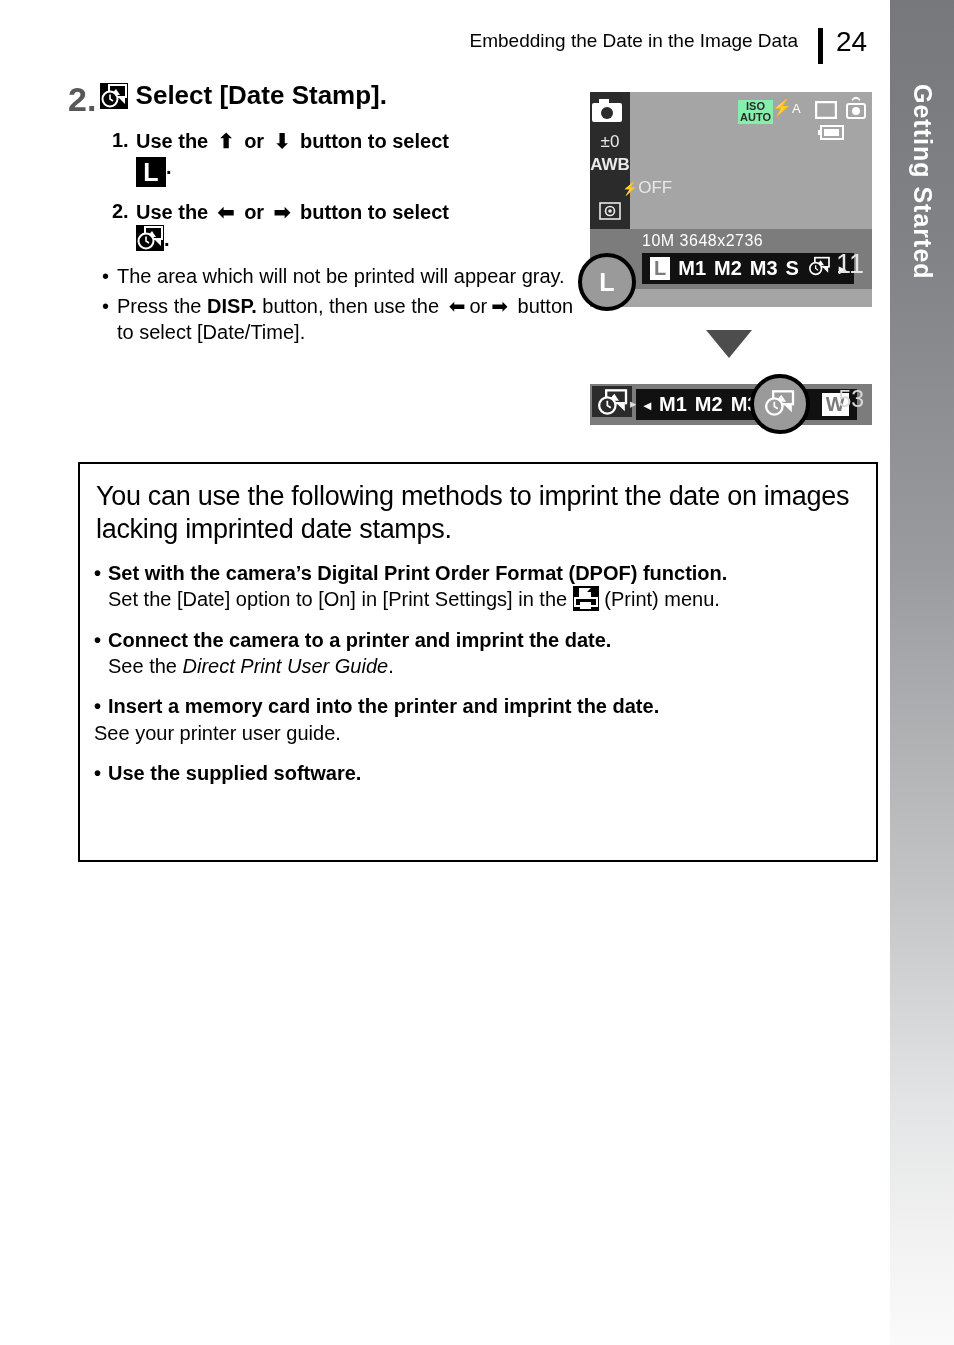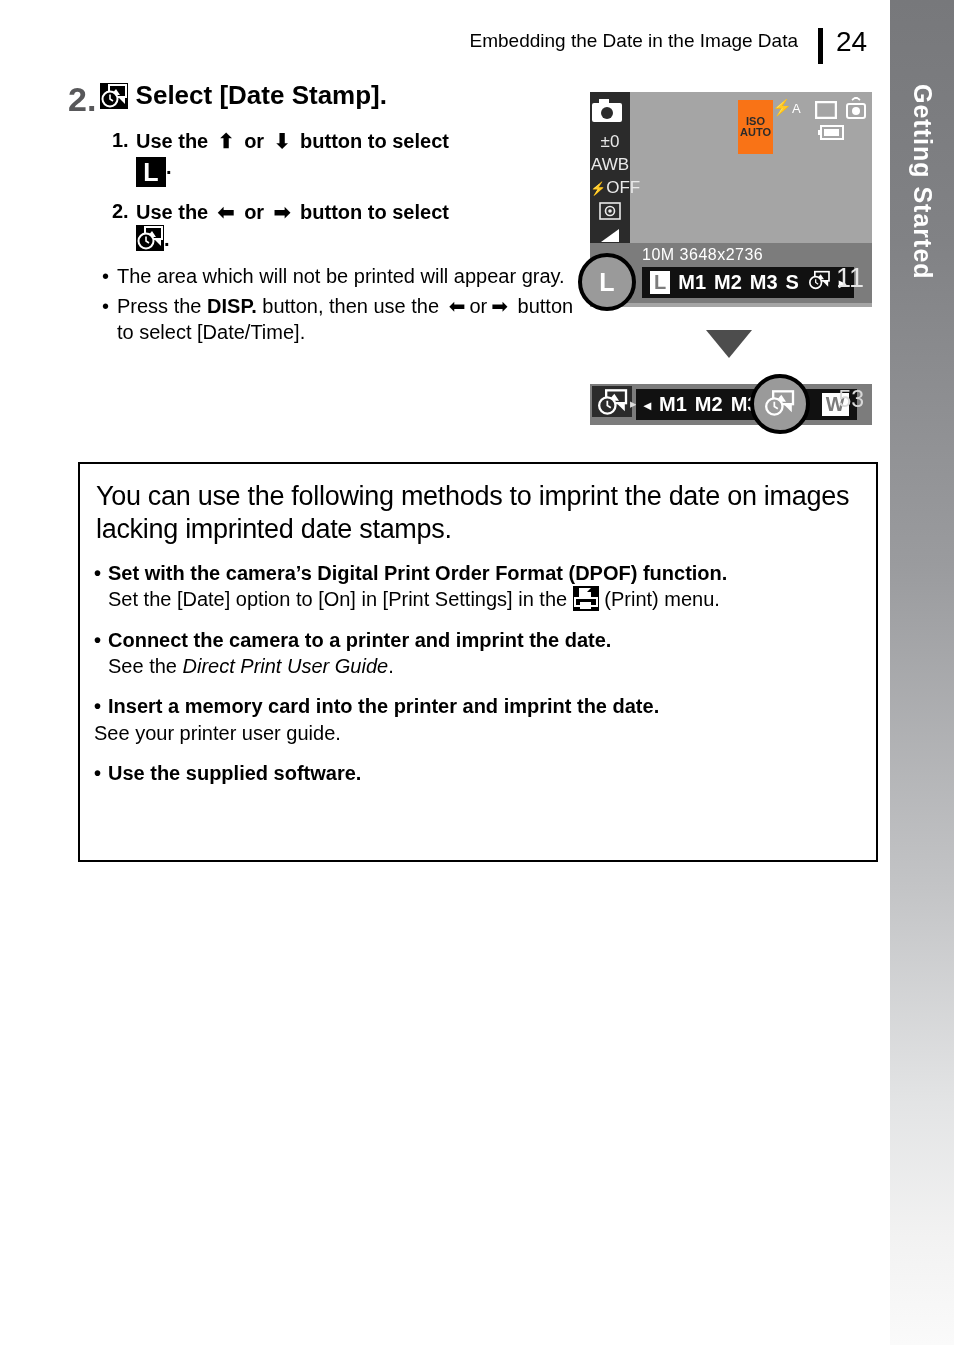--- a/index.html
+++ b/index.html
@@ -68,21 +68,21 @@
   .bullet-dot{ width:15px; flex:none; }
   .bullet-text{ }
 
   
   #lcd{ position:absolute; left:590px; top:92px; width:282px; height:215px;
         background:#a5a5a5; }
   #lcd-sidebar{ position:absolute; left:0; top:0; width:40px; height:185px;
         background:#2b2b2b; }
   .sb-item{ color:#e9e9e9; text-align:center; font-size:17px;
             font-family:"Liberation Sans", sans-serif; }
-  #lcd-bottom{ position:absolute; left:0; bottom:4px; width:282px; height:60px;
+  #lcd-bottom{ position:absolute; left:0; bottom:18px; width:282px; height:60px;
         background:#7c7c7c;margin-top:44px; }
   #res-text{ position:absolute; left:52px; top:3px; color:#ffffff;
              font-size:16px; letter-spacing:0.5px; white-space:nowrap;}
   #opt-strip{ position:absolute; left:52px; top:24px; height:31px;
               background:#111; display:flex; align-items:center; padding:0 4px;}
   .opt{ color:#fff; font-size:20px; font-weight:bold; margin:0 4px; }
   .opt.sel{ background:#fff; color:#7c7c7c; padding:0 4px; }
   #shots{ position:absolute; right:8px; top:20px; color:#e6e6e6;
           font-size:27px; }
   #circle-L{ position:absolute; left:-12px; bottom:-4px; width:50px;height:50px;
@@ -199,41 +199,41 @@
 
   <div id="lcd-sidebar">
     <div style="padding-top:6px;">
       <svg width="34" height="26" viewBox="0 0 34 26">
         <rect x="2" y="5" width="30" height="19" rx="2" fill="#fff"></rect>
         <rect x="9" y="1" width="10" height="5" fill="#fff"></rect>
         <circle cx="17" cy="15" r="6" fill="#2b2b2b"></circle>
       </svg>
     </div>
     <div class="sb-item" style="margin-top:4px;">±0</div>
-    <div class="sb-item" style="margin-top:3px;">AWB</div>
-    <div class="sb-item" style="margin-top:3px;">
+    <div class="sb-item" style="margin-top:3px;font-weight:bold;">AWB</div>
+    <div class="sb-item" style="margin-top:3px;margin-left:32px;">
       <span style="font-size:13px;">⚡</span><span>OFF</span>
     </div>
     <div style="margin-top:4px; text-align:center;">
       <svg width="22" height="18" viewBox="0 0 22 18">
         <rect x="1" y="1" width="20" height="16" fill="none" stroke="#e9e9e9" stroke-width="1.6"></rect>
         <circle cx="11" cy="9" r="4.5" fill="none" stroke="#e9e9e9" stroke-width="1.6"></circle>
         <circle cx="11" cy="9" r="1.8" fill="#e9e9e9"></circle>
       </svg>
     </div>
     <div style="margin-top:3px; text-align:center;">
       <svg width="26" height="16" viewBox="0 0 26 16">
         <path d="M4 15 L22 15 L22 2 Z" fill="#fff"></path>
       </svg>
     </div>
   </div>
 
   <div style="position:absolute; left:148px; top:8px;">
-    <div style="background:#f97316;color:#2b2b2b;font-size:11px;font-weight:bold;line-height:11px;
-                padding:16px 2px;text-align:center;">
+    <div style="background:#86efac;color:#2b2b2b;font-size:11px;font-weight:bold;line-height:11px;
+                padding:1px 2px;text-align:center;">
       <div>ISO</div>
       <div>AUTO</div>
     </div>
   </div>
   <div style="position:absolute; left:182px; top:6px; color:#fff; font-size:16px;">
     ⚡<span style="font-size:13px;">A</span>
   </div>
   <div style="position:absolute; left:225px; top:9px;">
     <svg width="22" height="18" viewBox="0 0 22 18">
         <rect x="1" y="1" width="20" height="16" fill="none" stroke="#fff" stroke-width="2.5"></rect>

